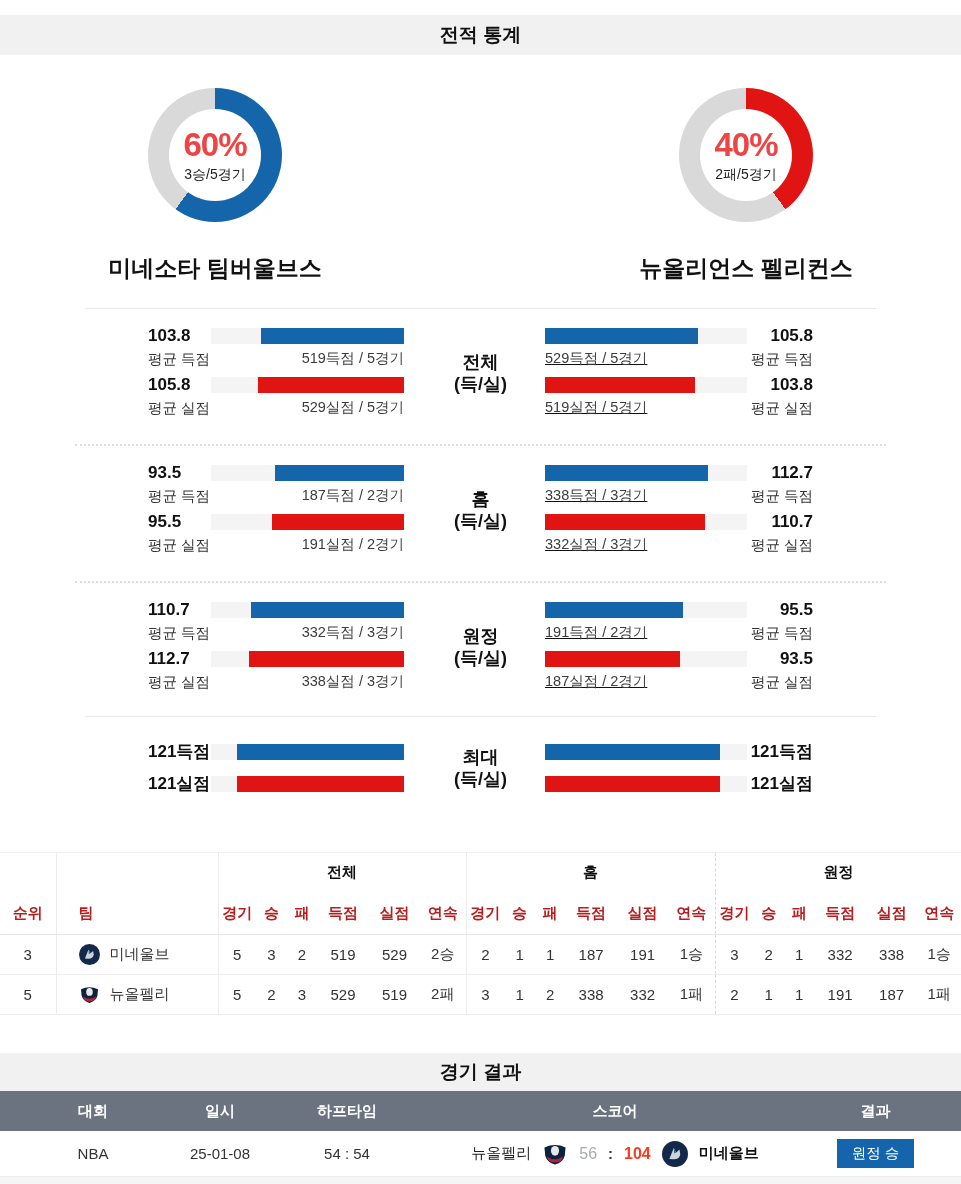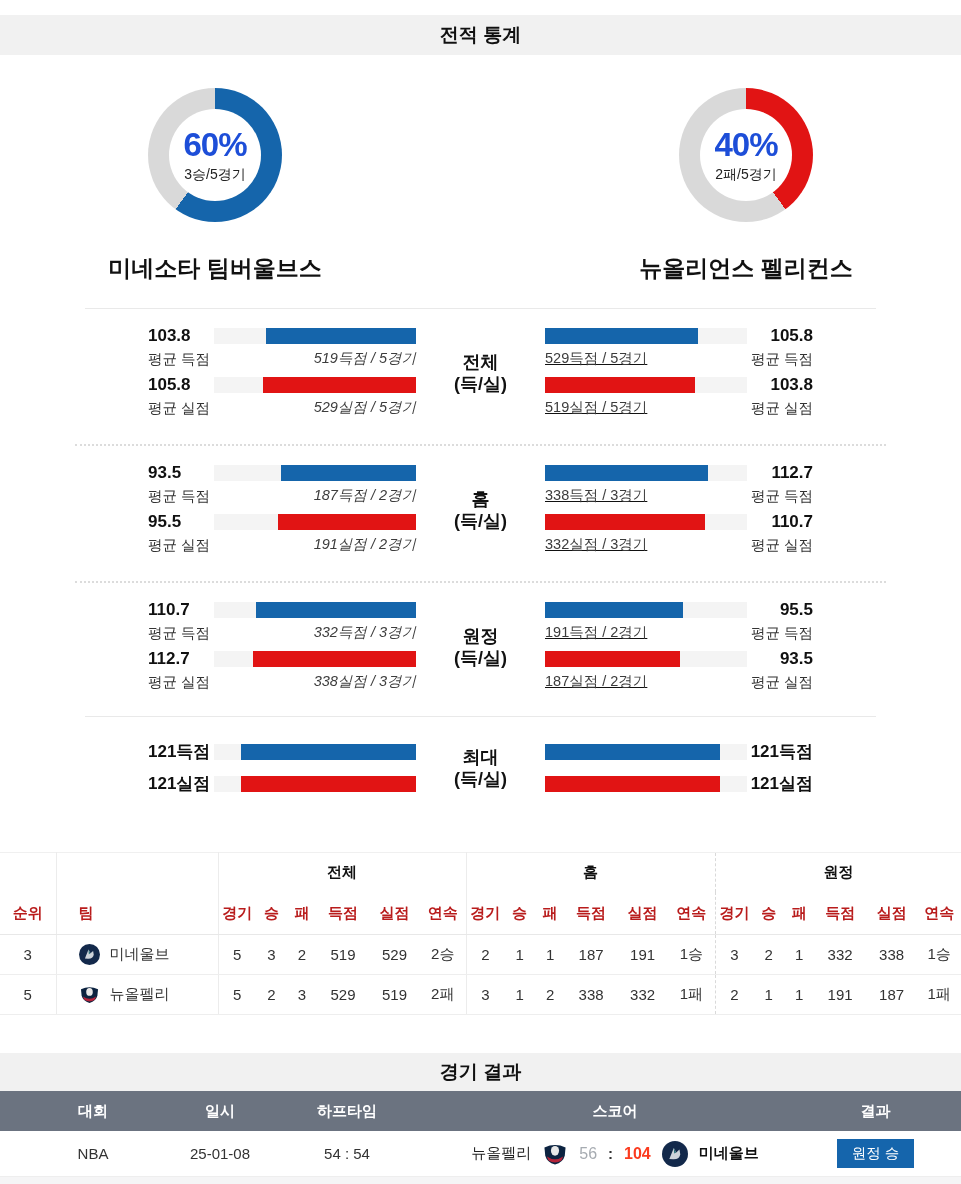--- a/index.html
+++ b/index.html
@@ -8,40 +8,40 @@
     font-family:"Liberation Sans","DejaVu Sans",sans-serif;position:relative;
   }
   .band{height:40px;margin-top:15px;background:var(--band-bg,#f1f1f1);
     display:flex;align-items:center;justify-content:center;
     font-weight:bold;font-size:19px;color:#111;}
   
   .donut-row{display:flex;justify-content:space-between;padding:0 148px;margin-top:33px;}
   .donut{width:134px;height:134px;border-radius:50%;position:relative;}
   .donut-hole{position:absolute;inset:21px;background:#fff;border-radius:50%;
     display:flex;flex-direction:column;align-items:center;justify-content:center;}
-  .donut-pct{font-size:33px;font-weight:bold;letter-spacing:-1px;color:#1d4ed8;}
+  .donut-pct{font-size:33px;font-weight:bold;letter-spacing:-1px;color:#ef4444;}
   .donut-rec{font-size:14px;margin-top:2px;color:#222;}
   .names-row{display:flex;justify-content:space-between;margin-top:31px;}
   .tname{width:430px;text-align:center;font-size:23px;font-weight:bold;color:#111;}
   
   .sep-solid{border-top:1px solid #e9e9e9;margin:24px 85px 0;}
   .sep-dotted{border-top:2px dotted #dcdcdc;margin:26px 75px 0;}
   
   .cmp{display:flex;padding:19px 148px 0;}
   .cmp .side{width:272px;}
   .cmp .center{width:121px;display:flex;flex-direction:column;justify-content:center;
     text-align:center;font-weight:bold;font-size:18px;line-height:1.25;color:#111;}
   .brow{display:flex;align-items:flex-start;}
   .brow + .brow{margin-top:8px;}
   .meta{width:66px;}
   .side.right .meta{text-align:right;}
   .meta .val{font-size:17px;font-weight:bold;color:#111;line-height:16px;}
   .meta .lbl{font-size:14.5px;color:#333;margin-top:6px;white-space:nowrap;}
   .barwrap{width:202px;}
-  .side.left .barwrap{margin-right:4px;font-style:italic;}
+  .side.left .barwrap{margin-right:16px;}
   .side.right .barwrap{margin-left:4px;text-decoration:underline;}
   .track{height:16px;background:var(--track,#f4f4f4);position:relative;}
   .fill{position:absolute;top:0;height:100%;}
   .fill.b{background:var(--blue,#1565ab);}
   .fill.r{background:var(--red,#e11414);}
   .side.left .fill{right:0;}
   .side.right .fill{left:0;}
   .caption{font-size:14.5px;color:#3c3c3c;margin-top:5px;height:18px;white-space:nowrap;}
   .side.left .caption{text-align:right;}
   .side.right .caption{text-align:left;}

